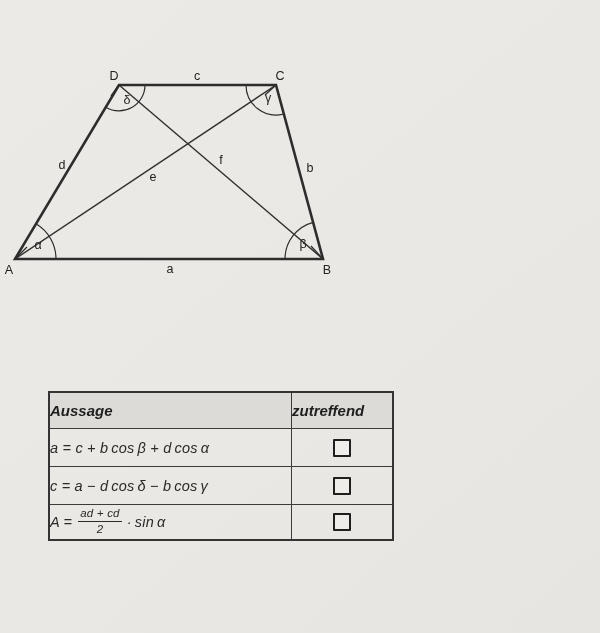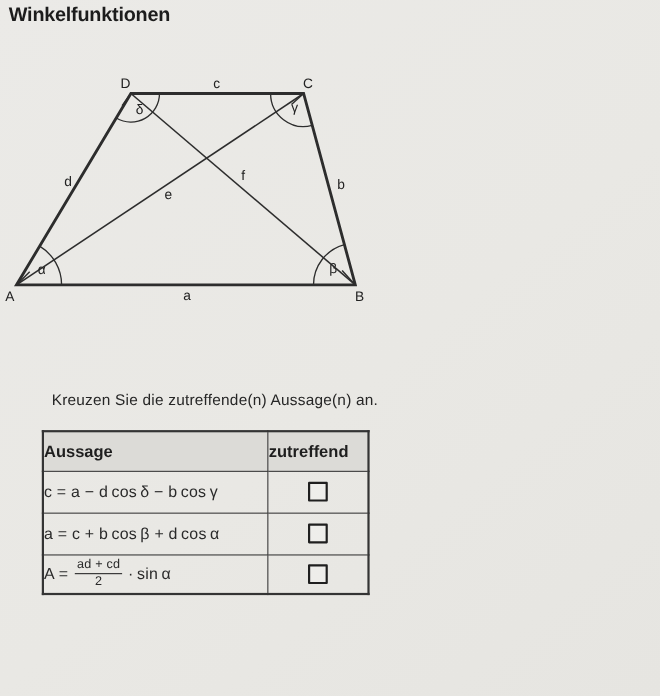--- a/index.html
+++ b/index.html
@@ -28,23 +28,24 @@
   }
   .task-label{
     position:absolute;left:47px;top:322px;
     font-size:14.5px;font-style:italic;color:#222;
   }
   .task-instruction{
     position:absolute;left:47px;top:355px;
     font-size:14px;letter-spacing:0.2px;color:#262626;
   }
   table.statements{
-    position:absolute;left:38px;top:391px;
-    width:298px;border-collapse:collapse;
+    position:absolute;left:48px;top:391px;
+    width:346px;border-collapse:collapse;
     background:transparent;
+    font-style:italic;
   }
   table.statements th,table.statements td{
     border:1.6px solid #3b3b3b;
     padding:0;
   }
   table.statements{border:2.2px solid #343434;}
   th.col-statement,td.cell-statement{width:222px;}
   th.col-check,td.cell-check{width:92px;text-align:center;}
   tr.header-row th{
     height:35px;background:#dcdbd7;
@@ -69,21 +70,20 @@
     font-size:11.5px;line-height:1.15;margin:0 5px 0 6px;
   }
   .frac .num{border-bottom:1.3px solid #2a2a2a;padding:0 2px 1px 2px;}
   .frac .den{padding-top:1px;}
 </style>
 </head>
 <body>
 
 <div class="page">
 
-  <div class="title">Winkelfunktionen</div>
 
 
   <svg class="diagram" width="345" height="215" viewBox="0 68 345 215">
 
     <polygon points="15,259 323,259 276,85 119,85" fill="none" stroke="#2d2d2d" stroke-width="2.6" stroke-linejoin="miter"></polygon>
 
     <line x1="15" y1="259" x2="276" y2="85" stroke="#2d2d2d" stroke-width="1.4"></line>
     <line x1="119" y1="85" x2="323" y2="259" stroke="#2d2d2d" stroke-width="1.4"></line>
 
     <path d="M 56 259 A 41 41 0 0 0 36 223.8" fill="none" stroke="#2d2d2d" stroke-width="1.2"></path>
@@ -109,36 +109,35 @@
     <text x="153" y="181" text-anchor="middle">e</text>
     <text x="221" y="164" text-anchor="middle">f</text>
 
     <text x="38" y="249" text-anchor="middle">α</text>
     <text x="303" y="248" text-anchor="middle">β</text>
     <text x="268" y="102" text-anchor="middle">γ</text>
     <text x="127" y="104" text-anchor="middle">δ</text>
   </svg>
 
 
-  <div class="task-instruction">Kreuzen Sie die zutreffende(n) Aussage(n) an.</div>
 
   <table class="statements">
     <tbody>
         <tr class="header-row">
       <th class="col-statement">Aussage</th>
       <th class="col-check">zutreffend</th>
     </tr>
     <tr class="body-row">
-      <td class="cell-statement">c = a − d cos δ − b cos γ</td>
+      <td class="cell-statement">a = c + b cos β + d cos α</td>
       <td class="cell-check">
         <span class="checkbox"></span>
       </td>
     </tr>
     <tr class="body-row">
-      <td class="cell-statement">a = c + b cos β + d cos α</td>
+      <td class="cell-statement">c = a − d cos δ − b cos γ</td>
       <td class="cell-check">
         <span class="checkbox"></span>
       </td>
     </tr>
     <tr class="body-row">
       <td class="cell-statement">
         <span class="eq">
           <span>A =</span>
           <span class="frac">
             <span class="num">ad + cd</span>

